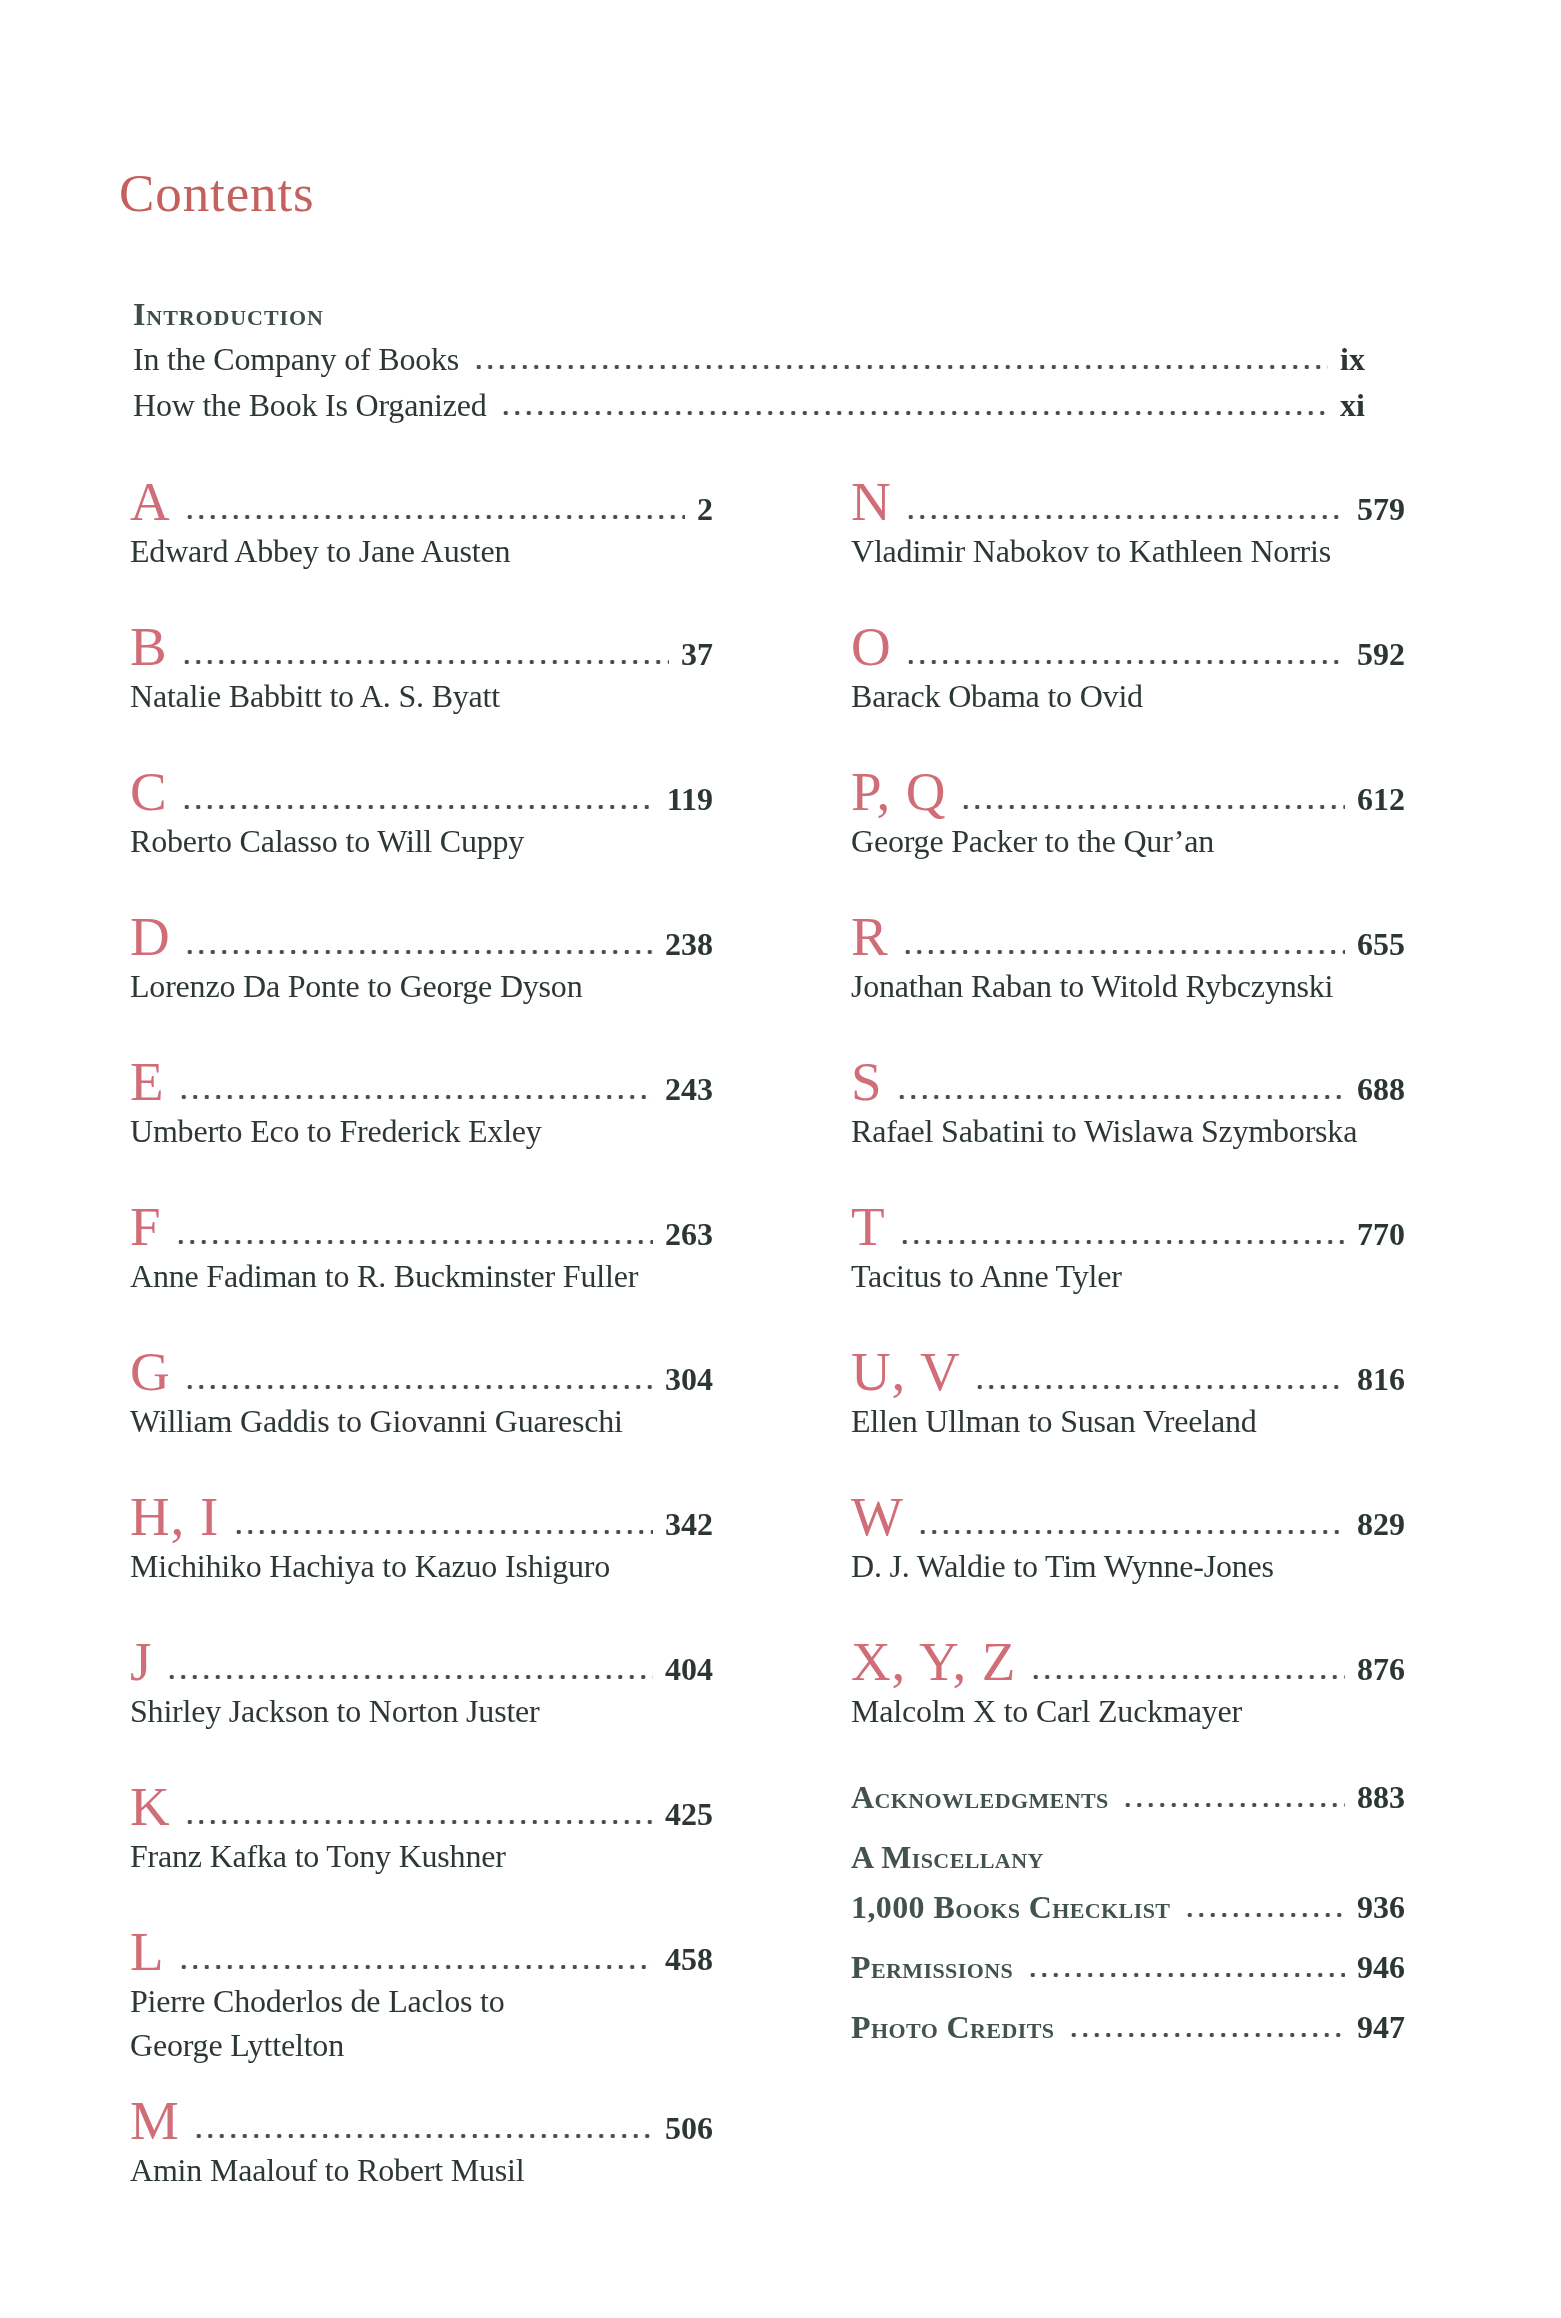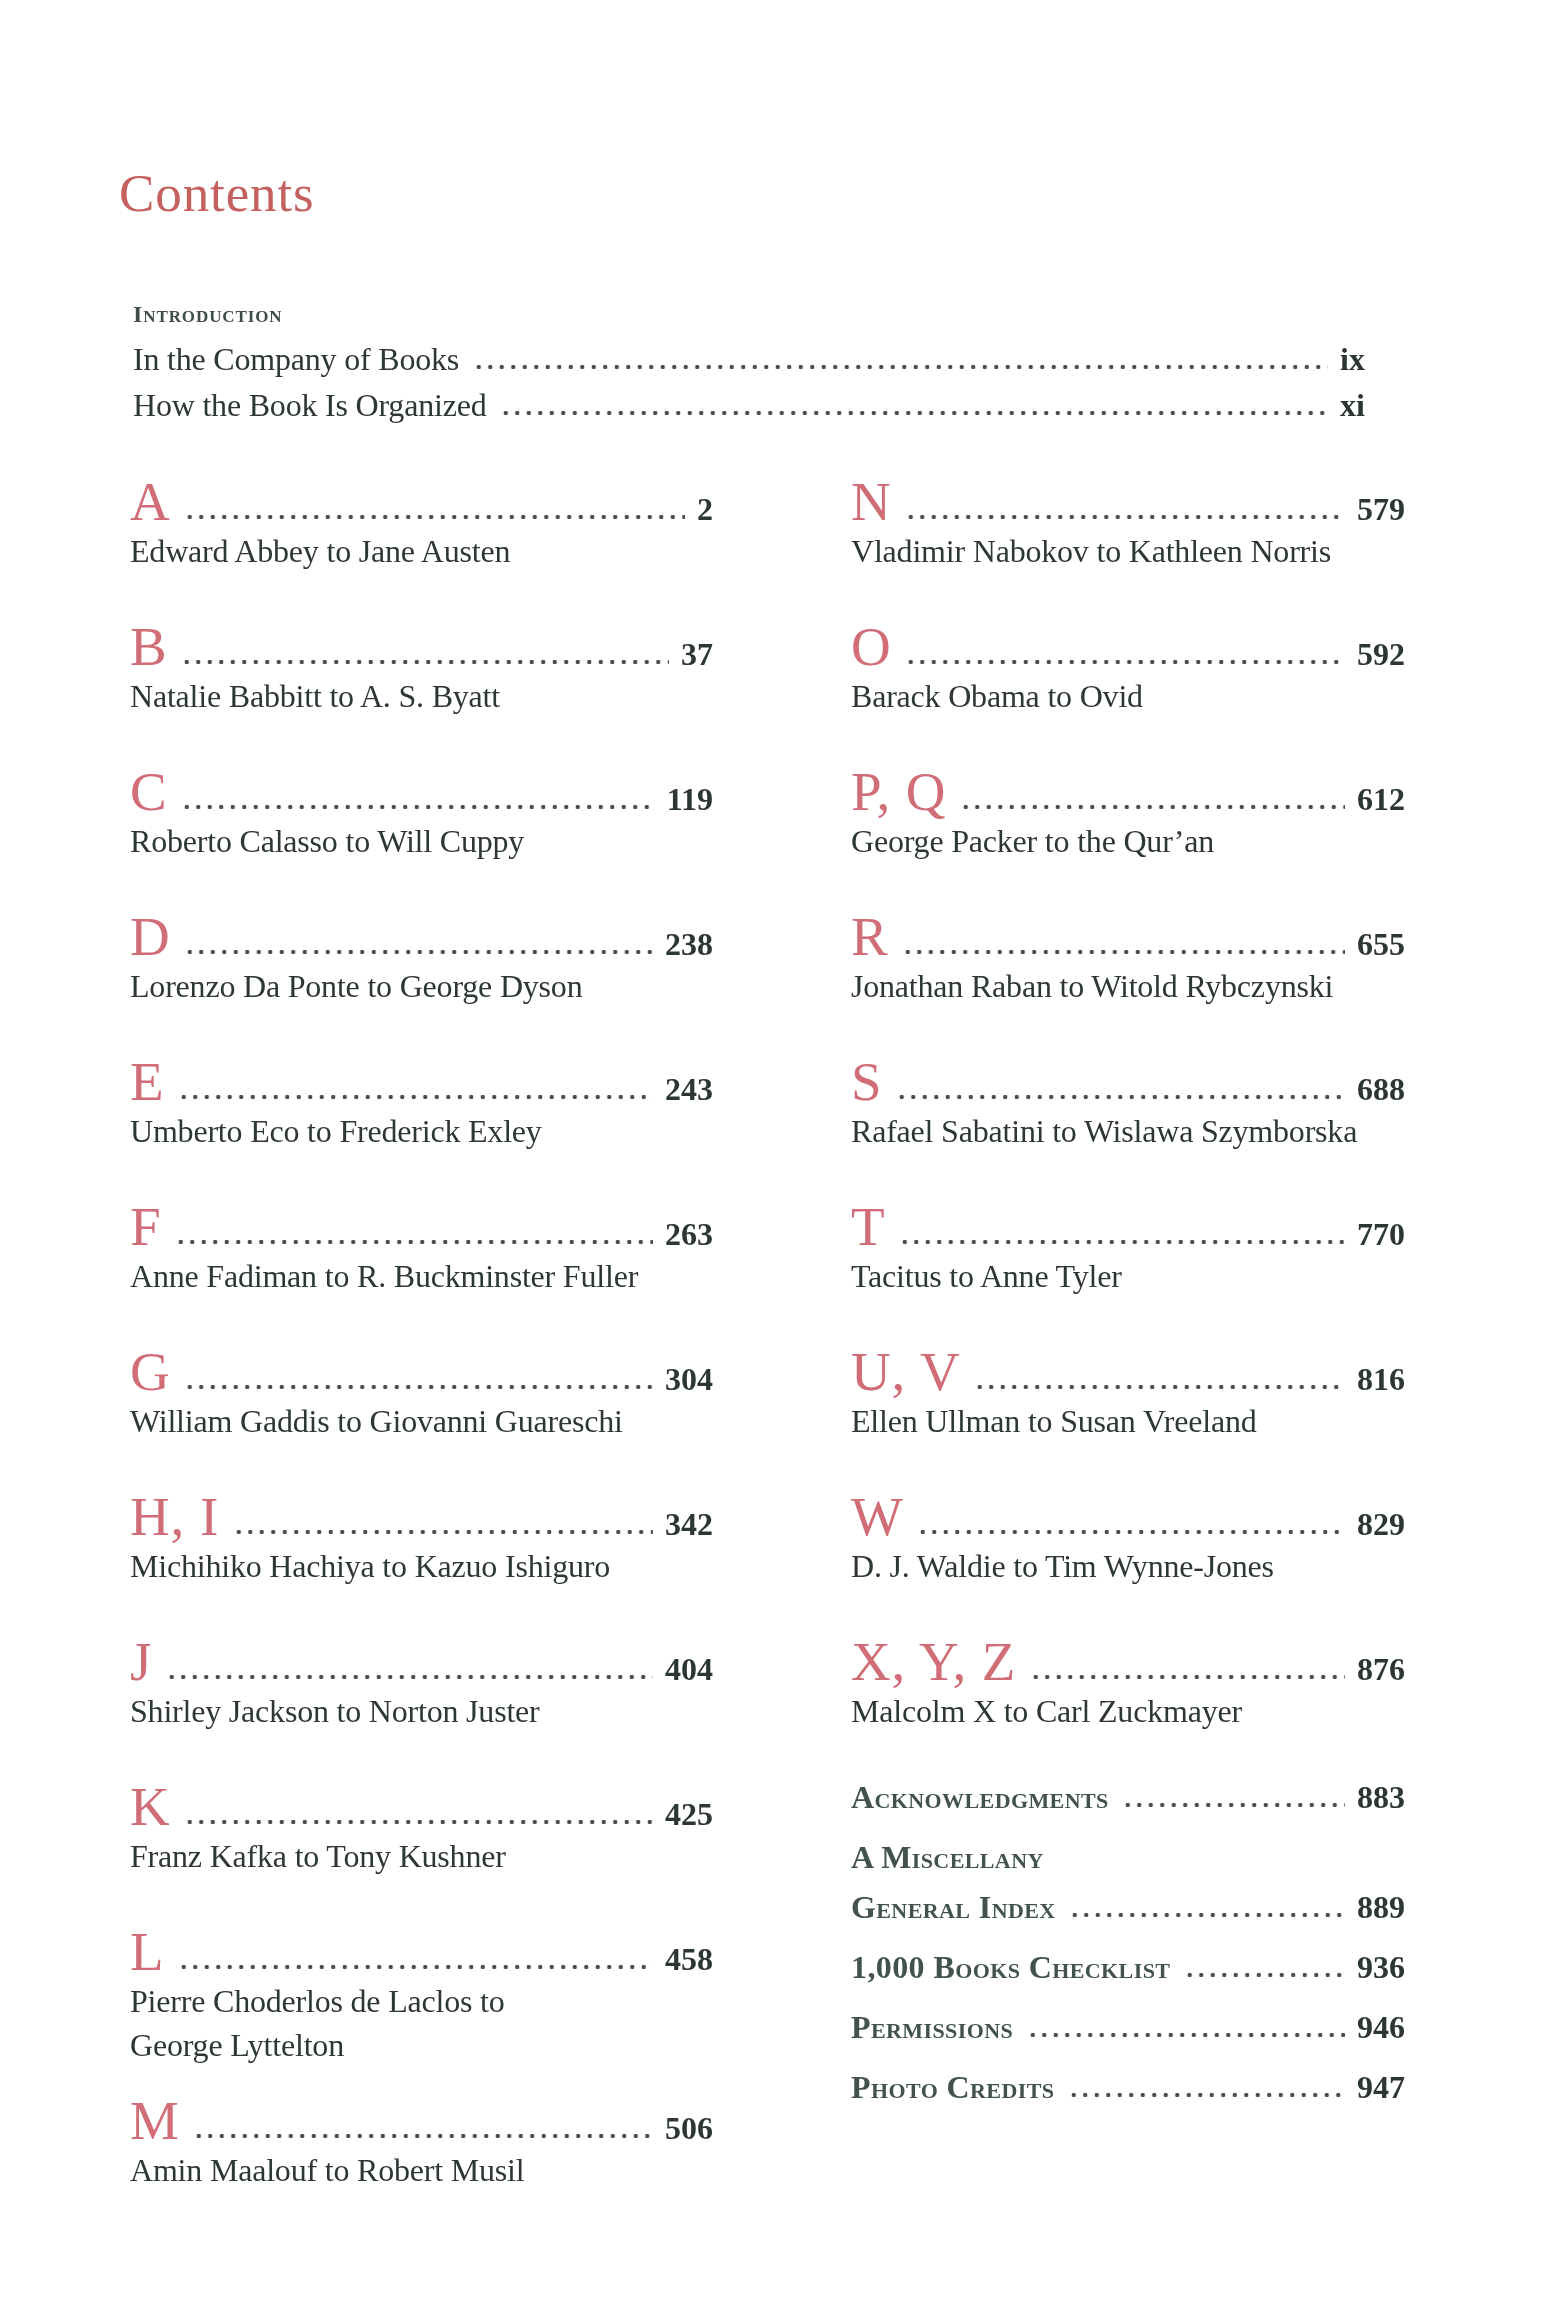--- a/index.html
+++ b/index.html
@@ -8,21 +8,21 @@
     font-family:"Liberation Serif","DejaVu Serif",serif; color:#2d3733;
     overflow:hidden;
   }
   .title {
     position:absolute; left:119px; top:164px;
     font-size:53px; line-height:1.1; color:#c4605e; letter-spacing:0.9px;
   }
   
   .intro { position:absolute; left:133px; top:295px; width:1232px; }
   .sc-heading {
-    font-variant:small-caps; font-weight:700; font-size:24px;
+    font-variant:small-caps; font-weight:700; font-size:32px;
     letter-spacing:0.9px; color:#3e4c4b; line-height:39px; margin-bottom:6.8px;
   }
   .trow { display:flex; align-items:baseline; height:46px; }
   .trow .label { font-size:32px; letter-spacing:-0.2px; }
   .dots {
     flex:1 1 auto; height:6px; margin:0 12px 0 13.6px;
     background-image:radial-gradient(circle, #4a4c4c 1.9px, rgba(0,0,0,0) 2.5px);
     background-size:11.5px 6px; background-repeat:repeat-x; background-position:0 100%;
   }
   .pnum { font-weight:700; font-size:32px; color:#2c3734; }
@@ -269,25 +269,20 @@
       <div class="bm-row">
         <span class="bm-label">Acknowledgments</span>
         <span class="dots"></span>
         <span class="pnum">883</span>
       </div>
 
       <div class="bm-row cont-head">
         <span class="bm-label">A Miscellany</span>
       </div>
 
-      <div class="bm-row">
-        <span class="bm-label">General Index</span>
-        <span class="dots"></span>
-        <span class="pnum">889</span>
-      </div>
 
       <div class="bm-row">
         <span class="bm-label">1,000 Books Checklist</span>
         <span class="dots"></span>
         <span class="pnum">936</span>
       </div>
 
       <div class="bm-row">
         <span class="bm-label">Permissions</span>
         <span class="dots"></span>

